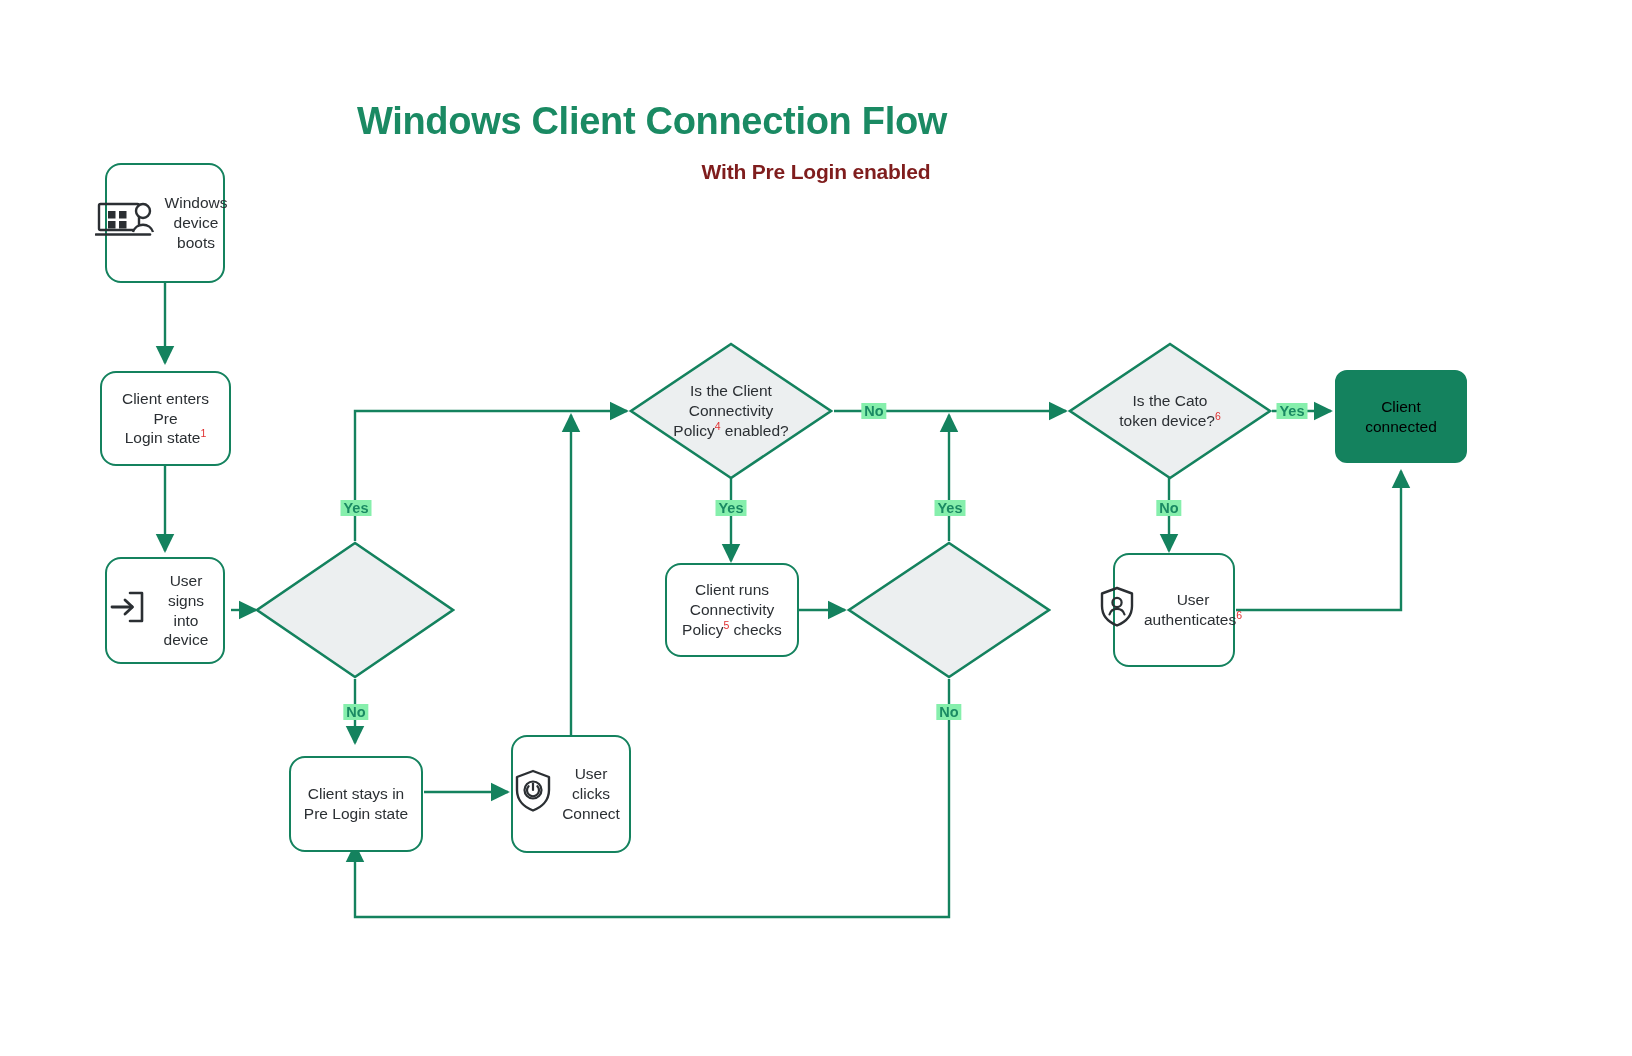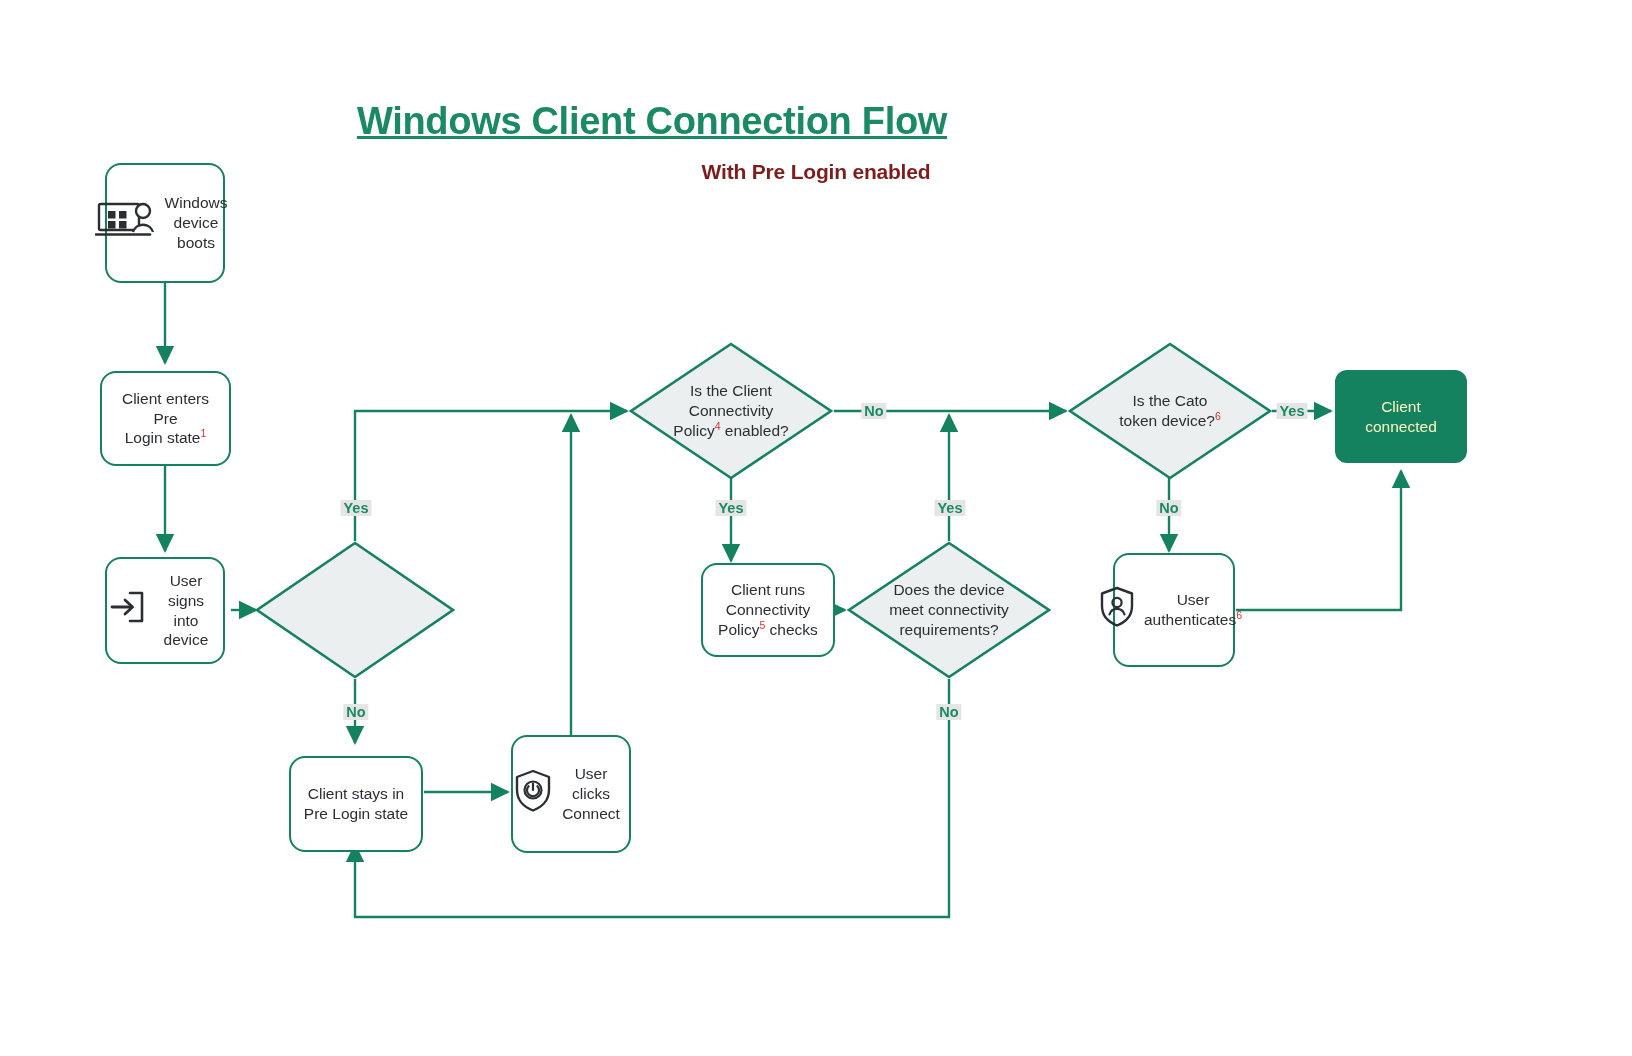--- a/index.html
+++ b/index.html
@@ -23,21 +23,20 @@
   .title {
     position: absolute;
     left: 0;
     top: 100px;
     width: 1304px;
     text-align: center;
     font-size: 38px;
     font-weight: bold;
     color: #1a8a63;
     letter-spacing: -0.3px;
-    text-decoration: underline;
   }
   .subtitle {
     position: absolute;
     left: 0;
     top: 160px;
     width: 1632px;
     text-align: center;
     font-size: 21px;
     font-weight: bold;
     color: #7f1d1d;
@@ -57,21 +56,21 @@
   }
   .node.proc {
     border: 2.2px solid #14825e;
     border-radius: 16px;
     background: #ffffff;
   }
   .node.terminal {
     border: 2.2px solid #14825e;
     border-radius: 12px;
     background: #14825e;
-    color: #fef9c3;
+    color: #000000;
   }
   .node .label {
     padding: 0 8px;
     white-space: pre-line;
   }
   .node .ico {
     margin-bottom: 7px;
     line-height: 0;
   }
   
@@ -102,21 +101,21 @@
     line-height: 0;
   }
   
   .elabel {
     position: absolute;
     font-size: 14.5px;
     font-weight: bold;
     color: #1a8a63;
     transform: translate(-50%, -50%);
     white-space: nowrap;
-    background: #e5e5e5;
+    background: #86efac;
     padding: 0 3px;
   }
 </style>
 </head>
 <body>
 
 <svg id="canvas" viewBox="0 0 1632 1056" xmlns="http://www.w3.org/2000/svg">
   <defs>
     <marker id="ah" markerWidth="9" markerHeight="9" refX="7.2" refY="4.5" orient="auto" markerUnits="strokeWidth">
       <path d="M0,0.6 L8,4.5 L0,8.4 z" fill="#14825e"></path>
@@ -204,21 +203,21 @@
       <path d="M20,2 L36,8 L36,21 C36,32 28,38.5 20,41.5 C12,38.5 4,32 4,21 L4,8 Z" fill="none" stroke="#2b2f33" stroke-width="2.4" stroke-linejoin="round"></path>
       <circle cx="20" cy="21" r="8.5" fill="none" stroke="#2b2f33" stroke-width="2.2"></circle>
       <path d="M20,14.5 L20,21" stroke="#2b2f33" stroke-width="2.2" stroke-linecap="round"></path>
       <path d="M15.6,17.2 a6,6 0 1 0 8.8,0" fill="none" stroke="#2b2f33" stroke-width="2.2" stroke-linecap="round"></path>
     </svg>
   </span>
   <span class="label">User clicks
 Connect</span>
 </div>
 
-<div class="node proc" style="left:701px; top:563px; width:134px; height:94px;">
+<div class="node proc" style="left:665px; top:563px; width:134px; height:94px;">
   <span class="label"><span>Client runs
 Connectivity
 Policy</span><sup class="ref">5</sup><span> checks</span></span>
 </div>
 
 <div class="node proc" style="left:1113px; top:553px; width:122px; height:114px;">
   <span class="ico">
     <svg width="38" height="42" viewBox="0 0 38 42" xmlns="http://www.w3.org/2000/svg">
       <path d="M19,2 L34,7.5 L34,20 C34,30.5 26.5,36.5 19,39.5 C11.5,36.5 4,30.5 4,20 L4,7.5 Z" fill="none" stroke="#2b2f33" stroke-width="2.4" stroke-linejoin="round"></path>
       <circle cx="19" cy="16.5" r="4.6" fill="none" stroke="#2b2f33" stroke-width="2.2"></circle>
@@ -246,23 +245,20 @@
   </svg>
   <div class="dlabel"><span>Is the Client
 Connectivity
 Policy</span><sup class="ref">4</sup><span> enabled?</span></div>
 </div>
 
 <div class="diamond" style="left:847px; top:541px; width:204px; height:138px;">
   <svg class="dshape" viewBox="0 0 204 138" preserveAspectRatio="none" xmlns="http://www.w3.org/2000/svg">
     <polygon points="102,2 202,69 102,136 2,69" fill="#eceff0" stroke="#14825e" stroke-width="2.6"></polygon>
   </svg>
-  <div class="dlabel">Does the device
-meet connectivity
-requirements?</div>
 </div>
 
 <div class="diamond" style="left:1068px; top:342px; width:204px; height:138px;">
   <svg class="dshape" viewBox="0 0 204 138" preserveAspectRatio="none" xmlns="http://www.w3.org/2000/svg">
     <polygon points="102,2 202,69 102,136 2,69" fill="#eceff0" stroke="#14825e" stroke-width="2.6"></polygon>
   </svg>
   <div class="dlabel"><span>Is the Cato
 token device?</span><sup class="ref">6</sup></div>
 </div>
 

